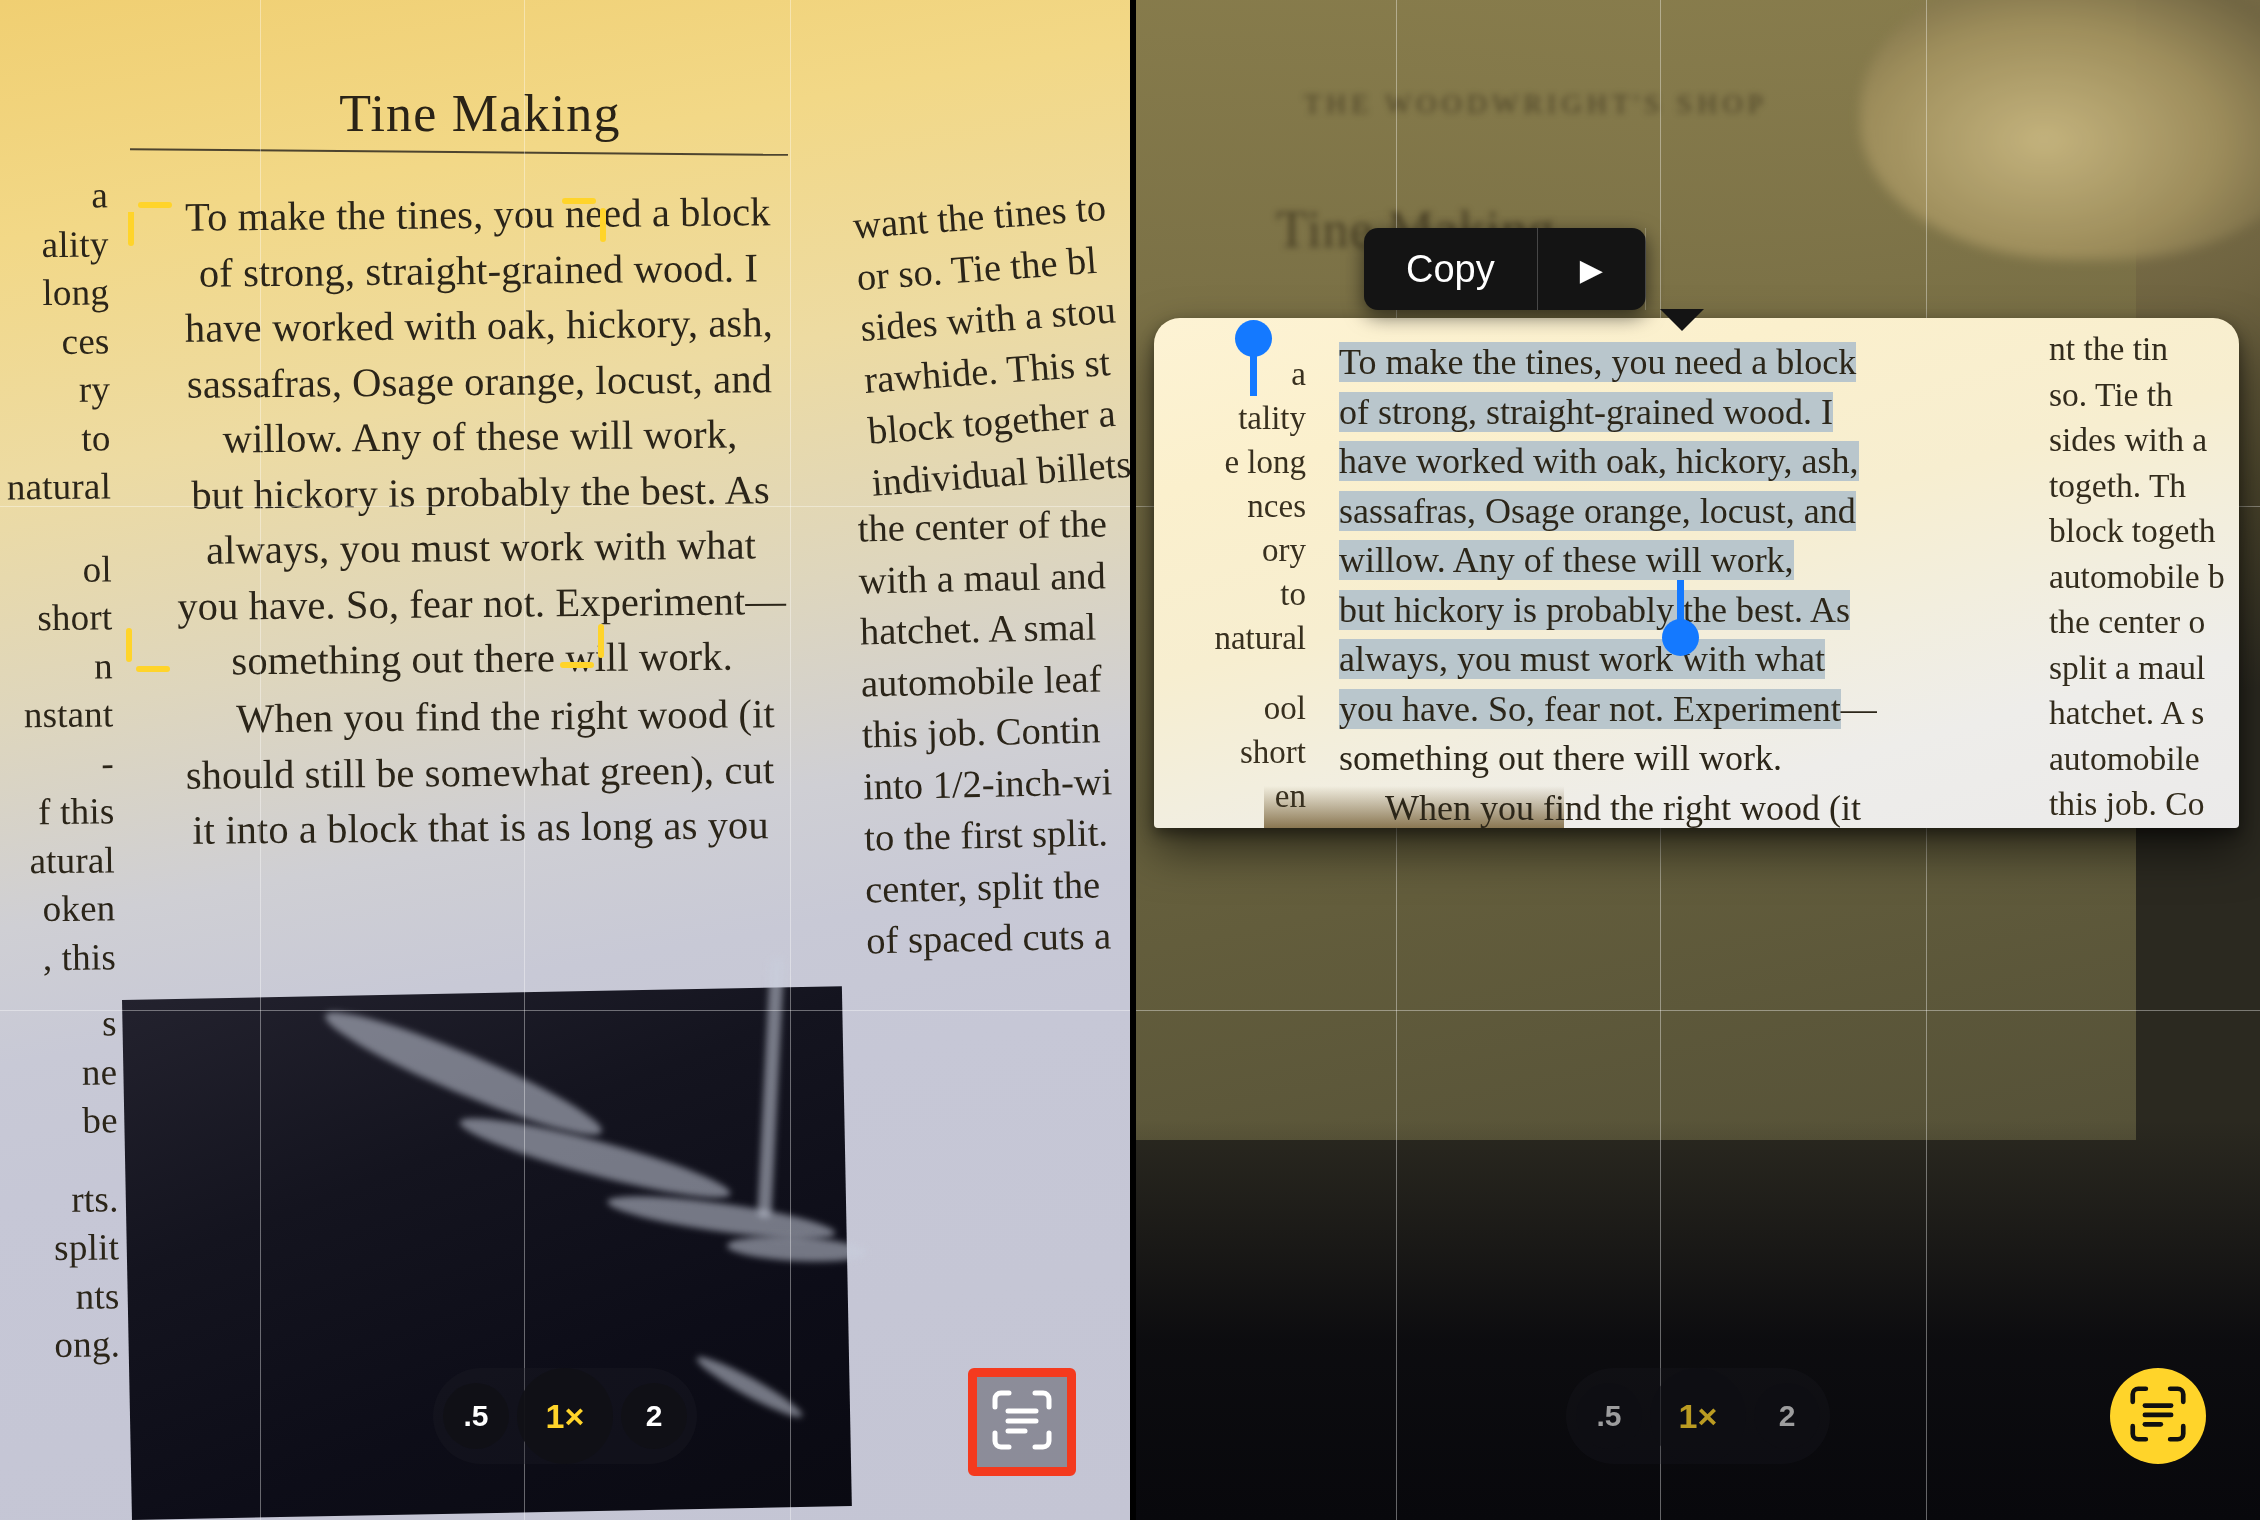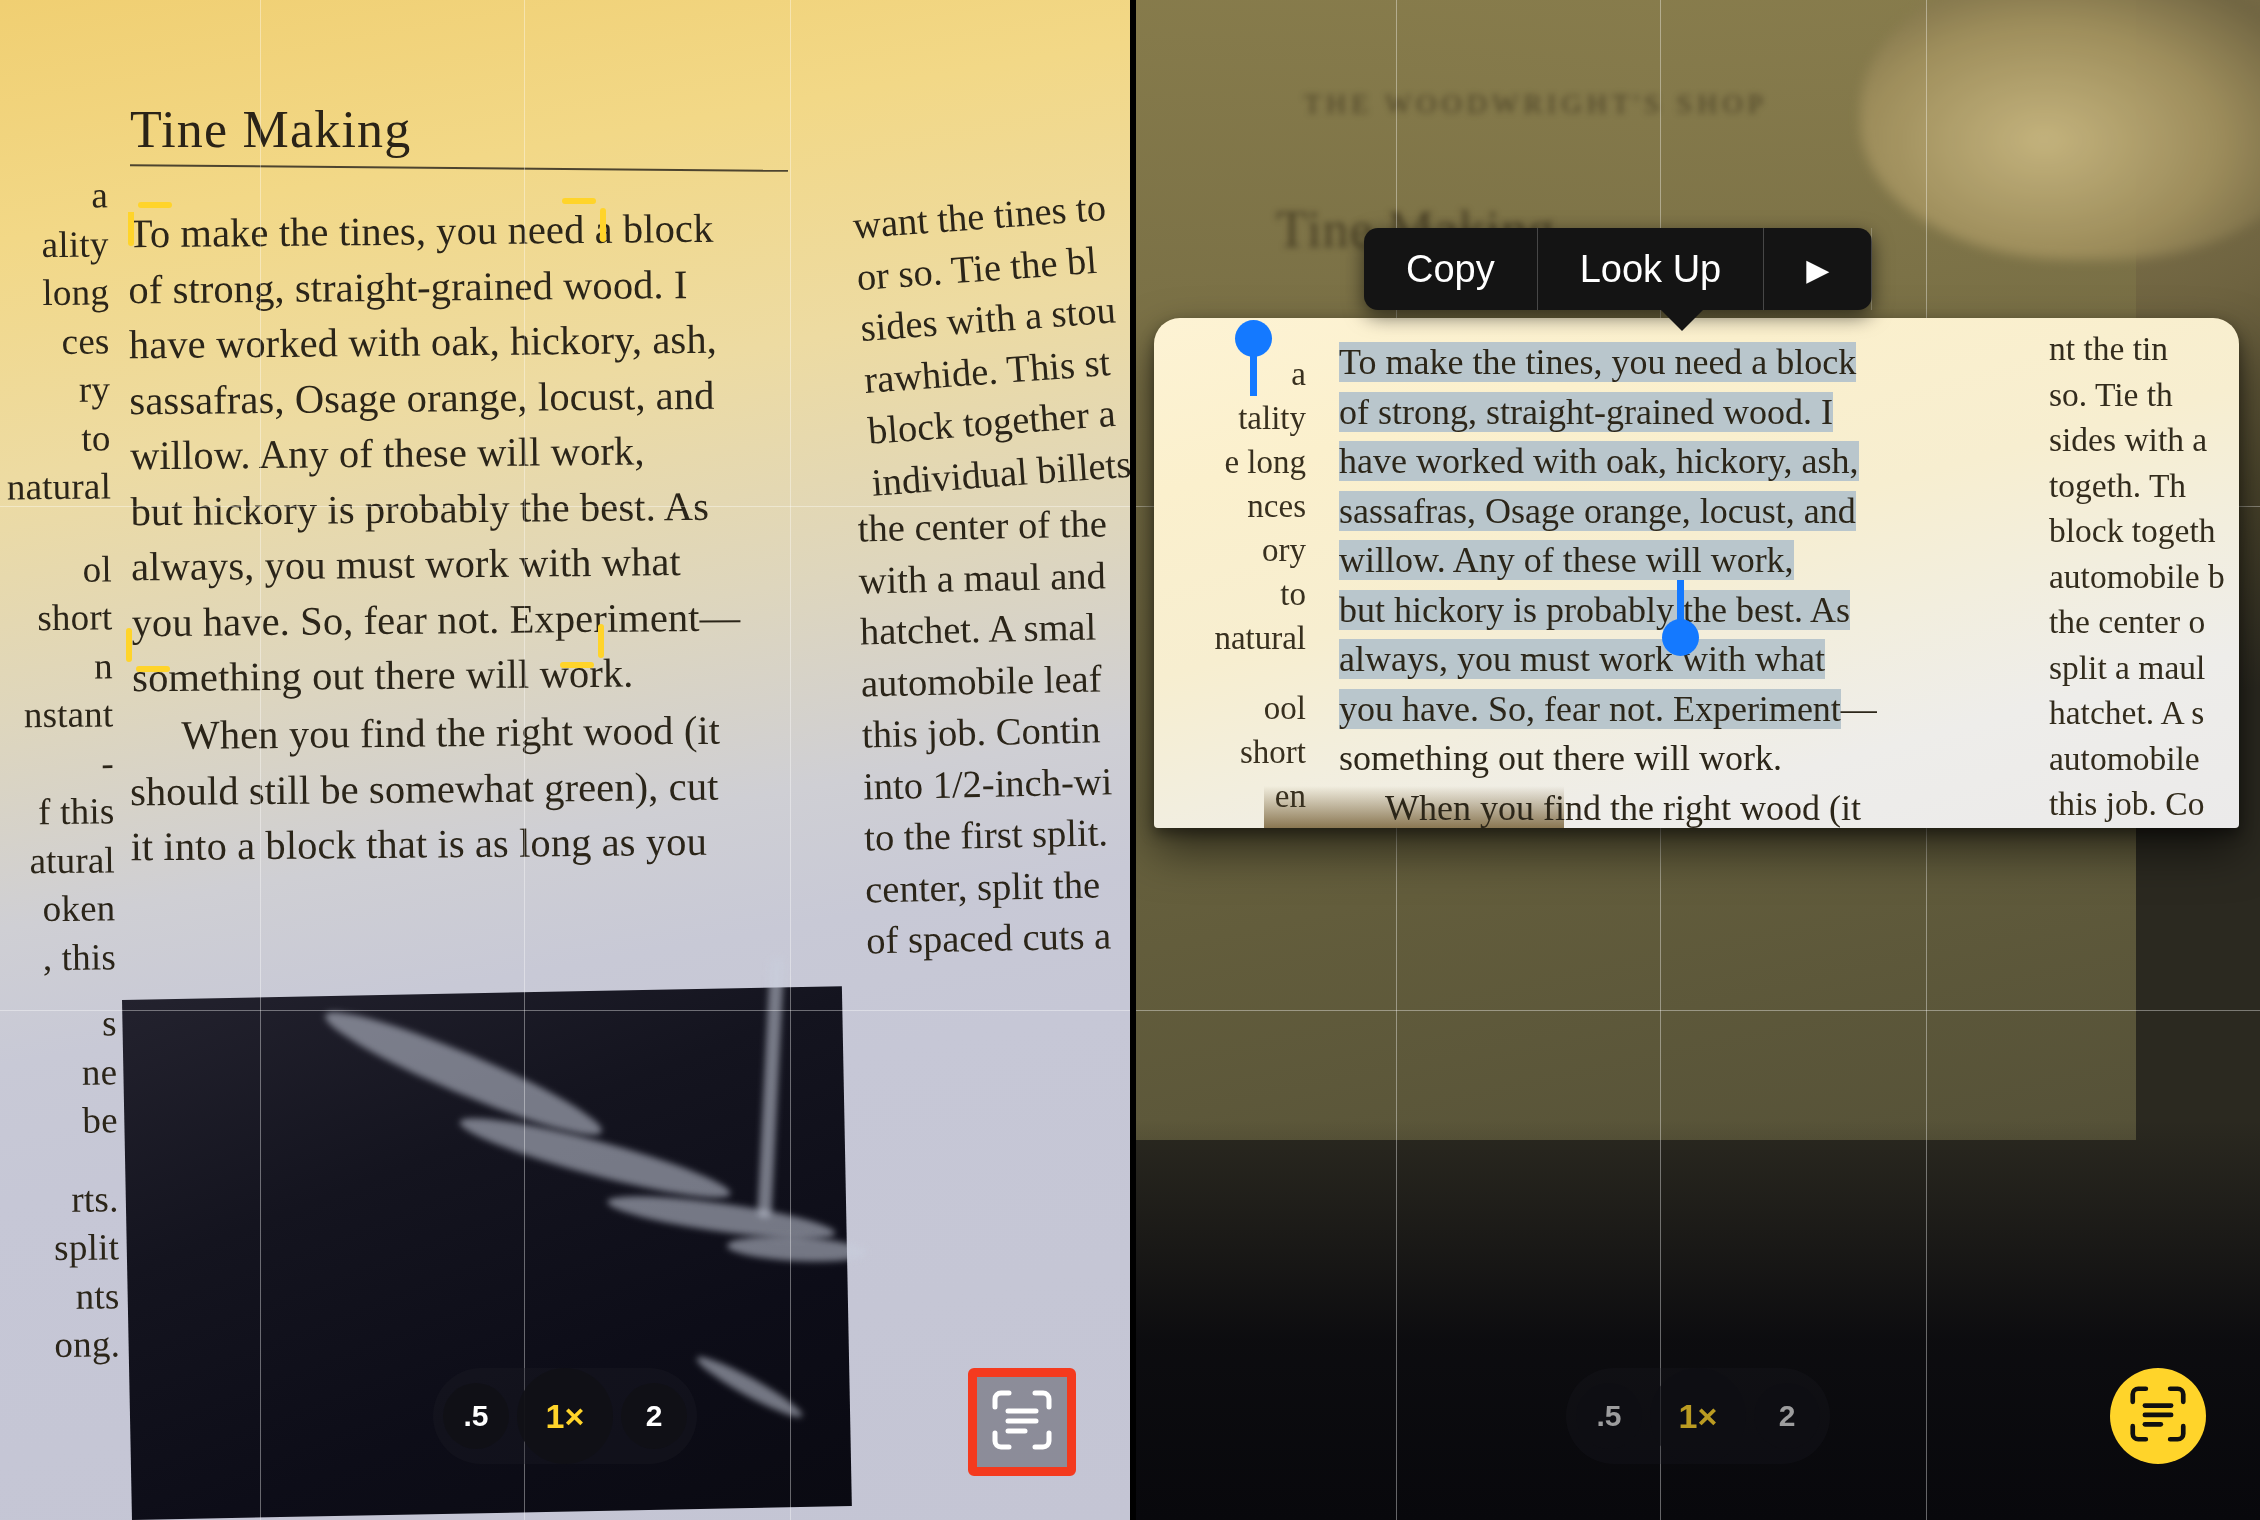--- a/index.html
+++ b/index.html
@@ -92,21 +92,21 @@
 
   .col-left-frag {
     left: -8px; top: 172px; width: 122px;
     font-size: 37px; line-height: 48.5px; letter-spacing: .2px;
     text-align: right;
     transform: rotate(-0.6deg);
   }
   .col-left-frag .gap { display:block; height: 34px; }
 
   .col-main {
-    left: 130px; top: 100px; width: 700px;
+    left: 130px; top: 84px; width: 700px; text-align: center;
   }
   .col-main .head {
     font-size: 52px; letter-spacing: 1.2px; color: #2a2317;
     margin-bottom: 8px;
   }
   .col-main .rule {
     height: 2px; background: #4d442f; width: 658px; margin-bottom: 34px;
     transform: rotate(0.5deg);
   }
   .col-main .para {
@@ -490,21 +490,20 @@
             <div class="stem"></div>
         </div>
         <div class="handle end" style="left:505px;top:262px">
           <div class="stem"></div>
             <div class="knob"></div>
         </div>
       </div>
 
       <div class="popup">
         <div class="item">Copy</div>
-        <div class="item">Look Up</div>
         <div class="item arrow-glyph">▶</div>
         <div class="tail"></div>
       </div>
 
       <div class="controls">
         <div class="zoom-cluster" style="opacity:.72">
           <div class="zoom-btn dim">.5</div>
           <div class="zoom-btn active">1×</div>
           <div class="zoom-btn dim">2</div>
         </div>

